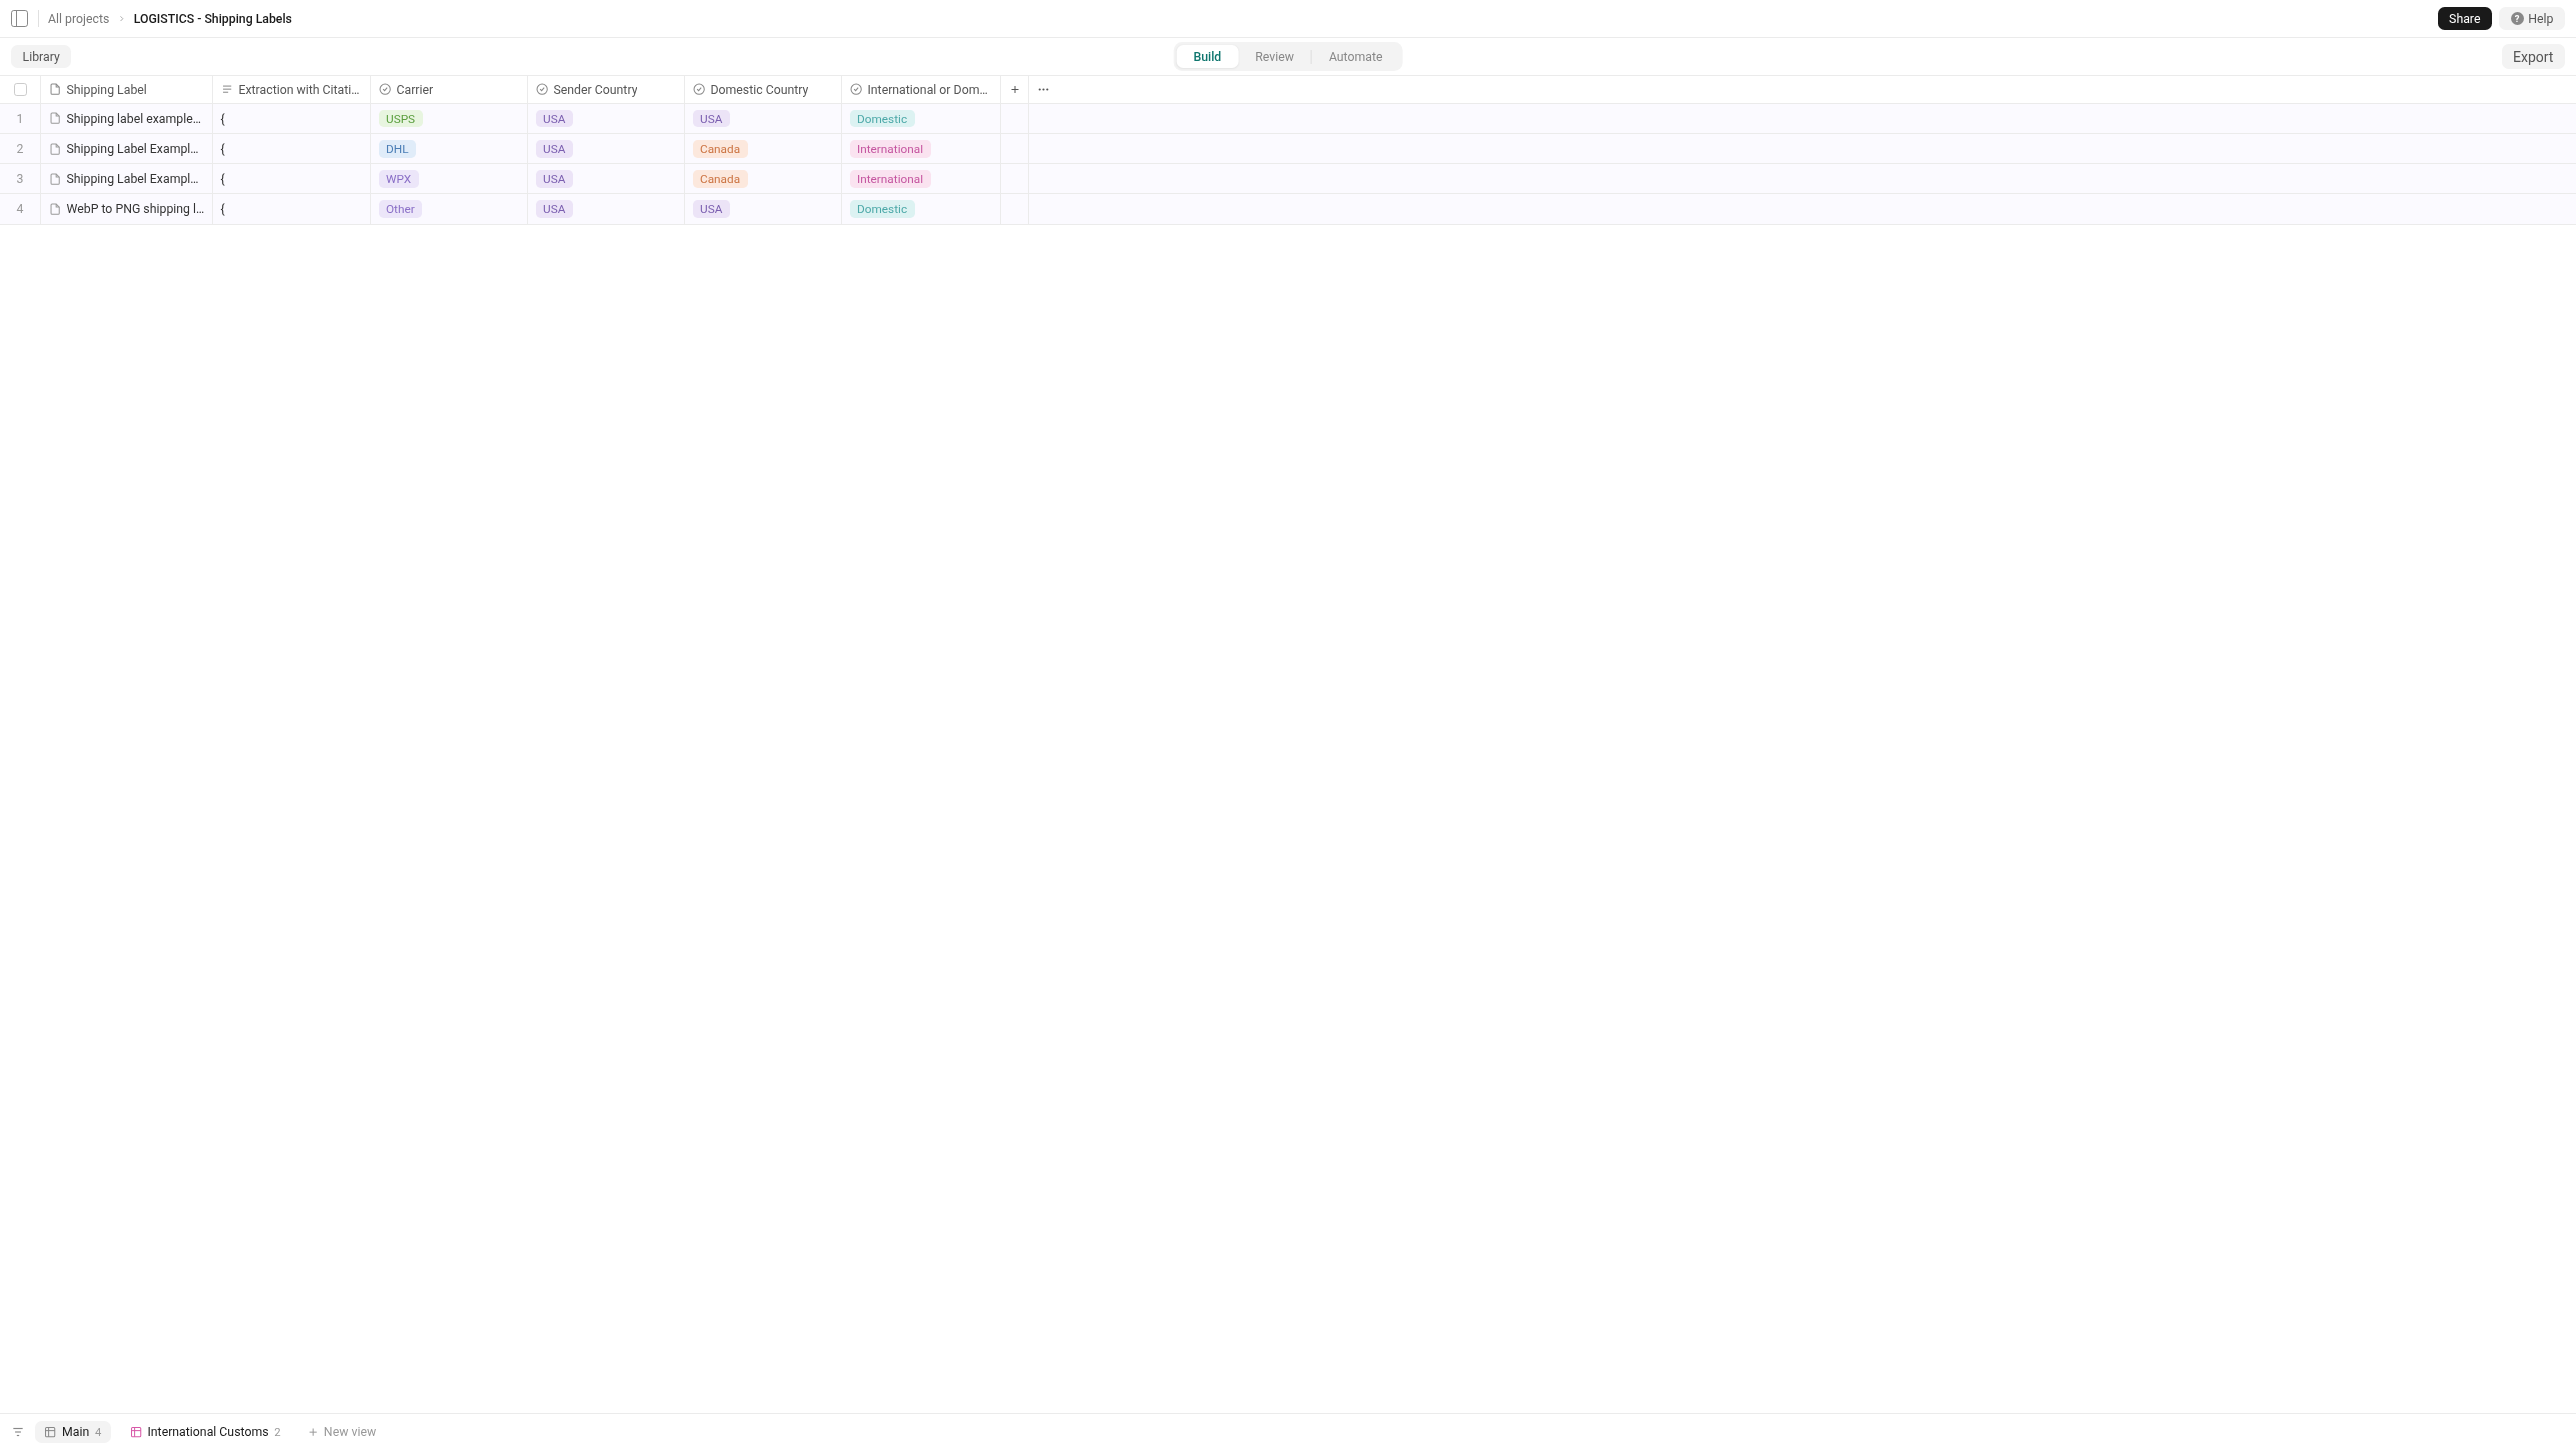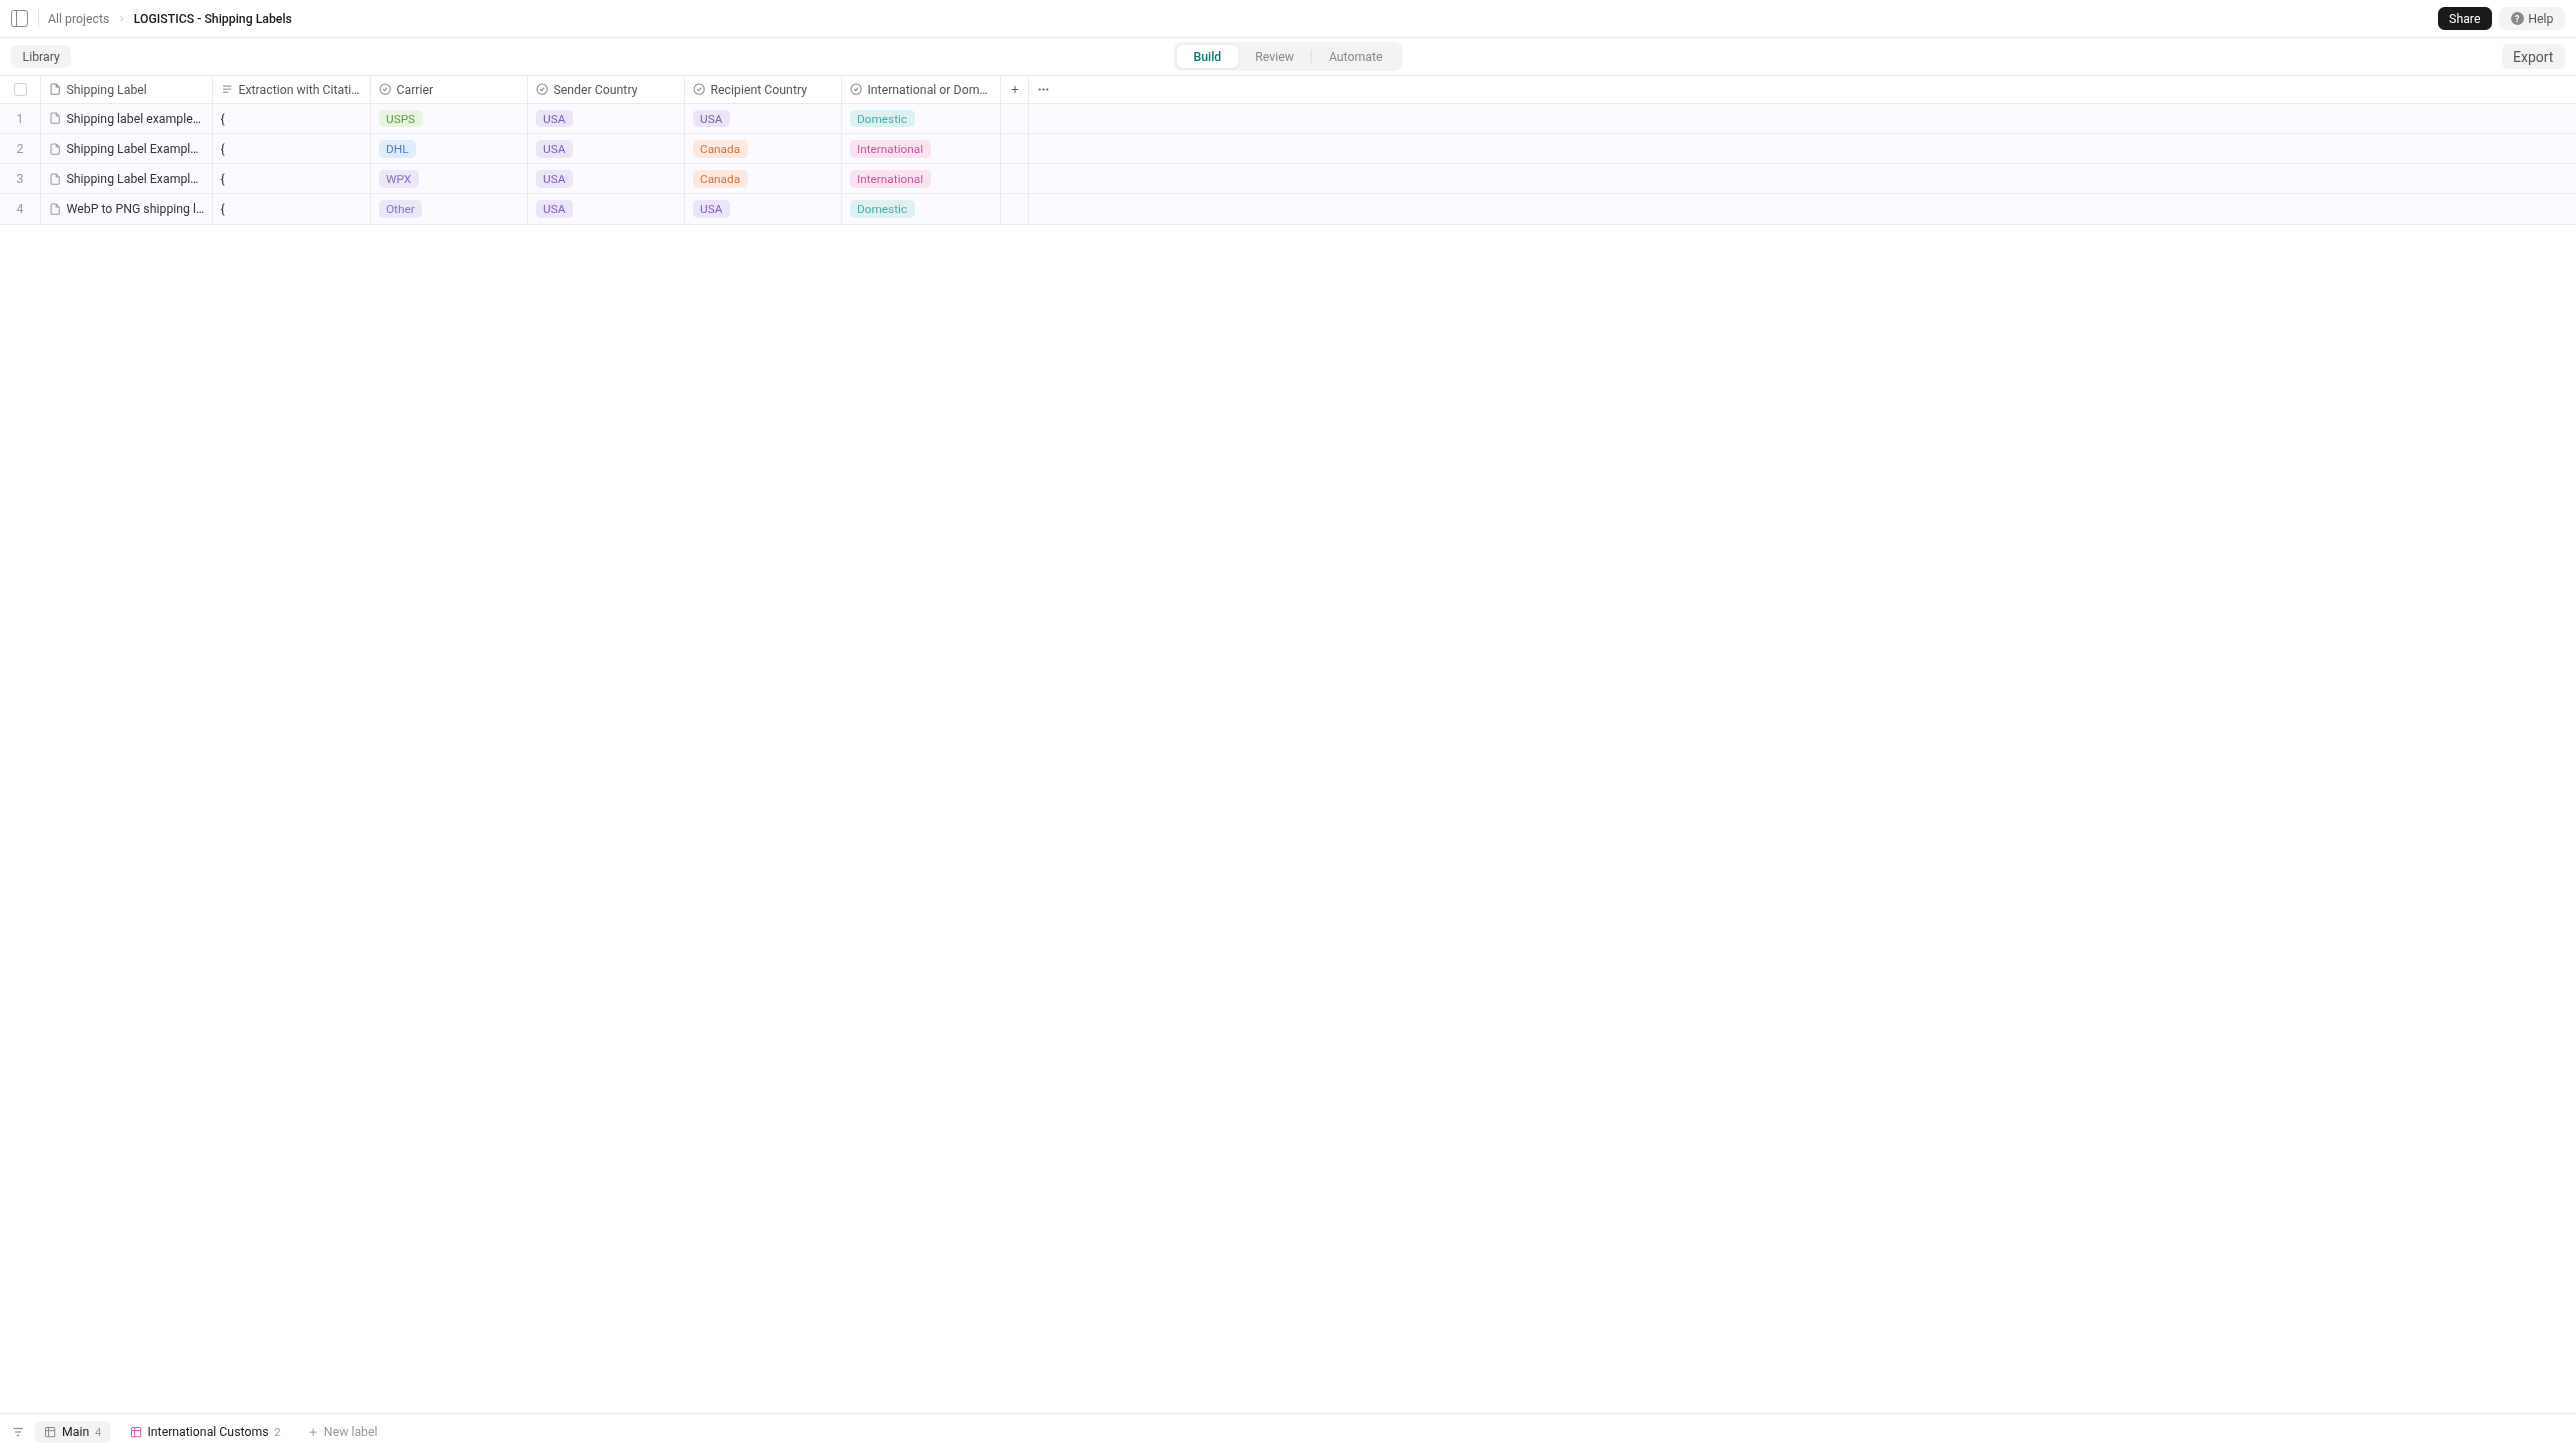--- a/index.html
+++ b/index.html
@@ -408,21 +408,21 @@
         </span>
         <span class="col-label">Sender Country</span>
       </div>
       <div class="cell col-recipient">
         <span class="col-icon">
           <svg width="12.3" height="12.3" viewBox="0 0 24 24" fill="none" stroke="currentColor" stroke-width="2">
               <circle cx="12" cy="12" r="10"></circle>
               <polyline points="8 12 11 15 16 9"></polyline>
             </svg>
         </span>
-        <span class="col-label">Recipient Country</span>
+        <span class="col-label">Domestic Country</span>
       </div>
       <div class="cell col-intl">
         <span class="col-icon">
           <svg width="12.3" height="12.3" viewBox="0 0 24 24" fill="none" stroke="currentColor" stroke-width="2">
               <circle cx="12" cy="12" r="10"></circle>
               <polyline points="8 12 11 15 16 9"></polyline>
             </svg>
         </span>
         <span class="col-label">International or Domes...</span>
       </div>
@@ -583,17 +583,17 @@
           </svg>
       </span>
       <span>International Customs</span>
       <span class="view-count">2</span>
     </div>
     <div class="new-view-btn">
       <svg width="12.3" height="12.3" viewBox="0 0 24 24" fill="none" stroke="currentColor" stroke-width="2">
           <line x1="12" y1="5" x2="12" y2="19"></line>
           <line x1="5" y1="12" x2="19" y2="12"></line>
         </svg>
-      <span>New label</span>
+      <span>New view</span>
     </div>
   </div>
 </div>
 
 
 </body></html>

